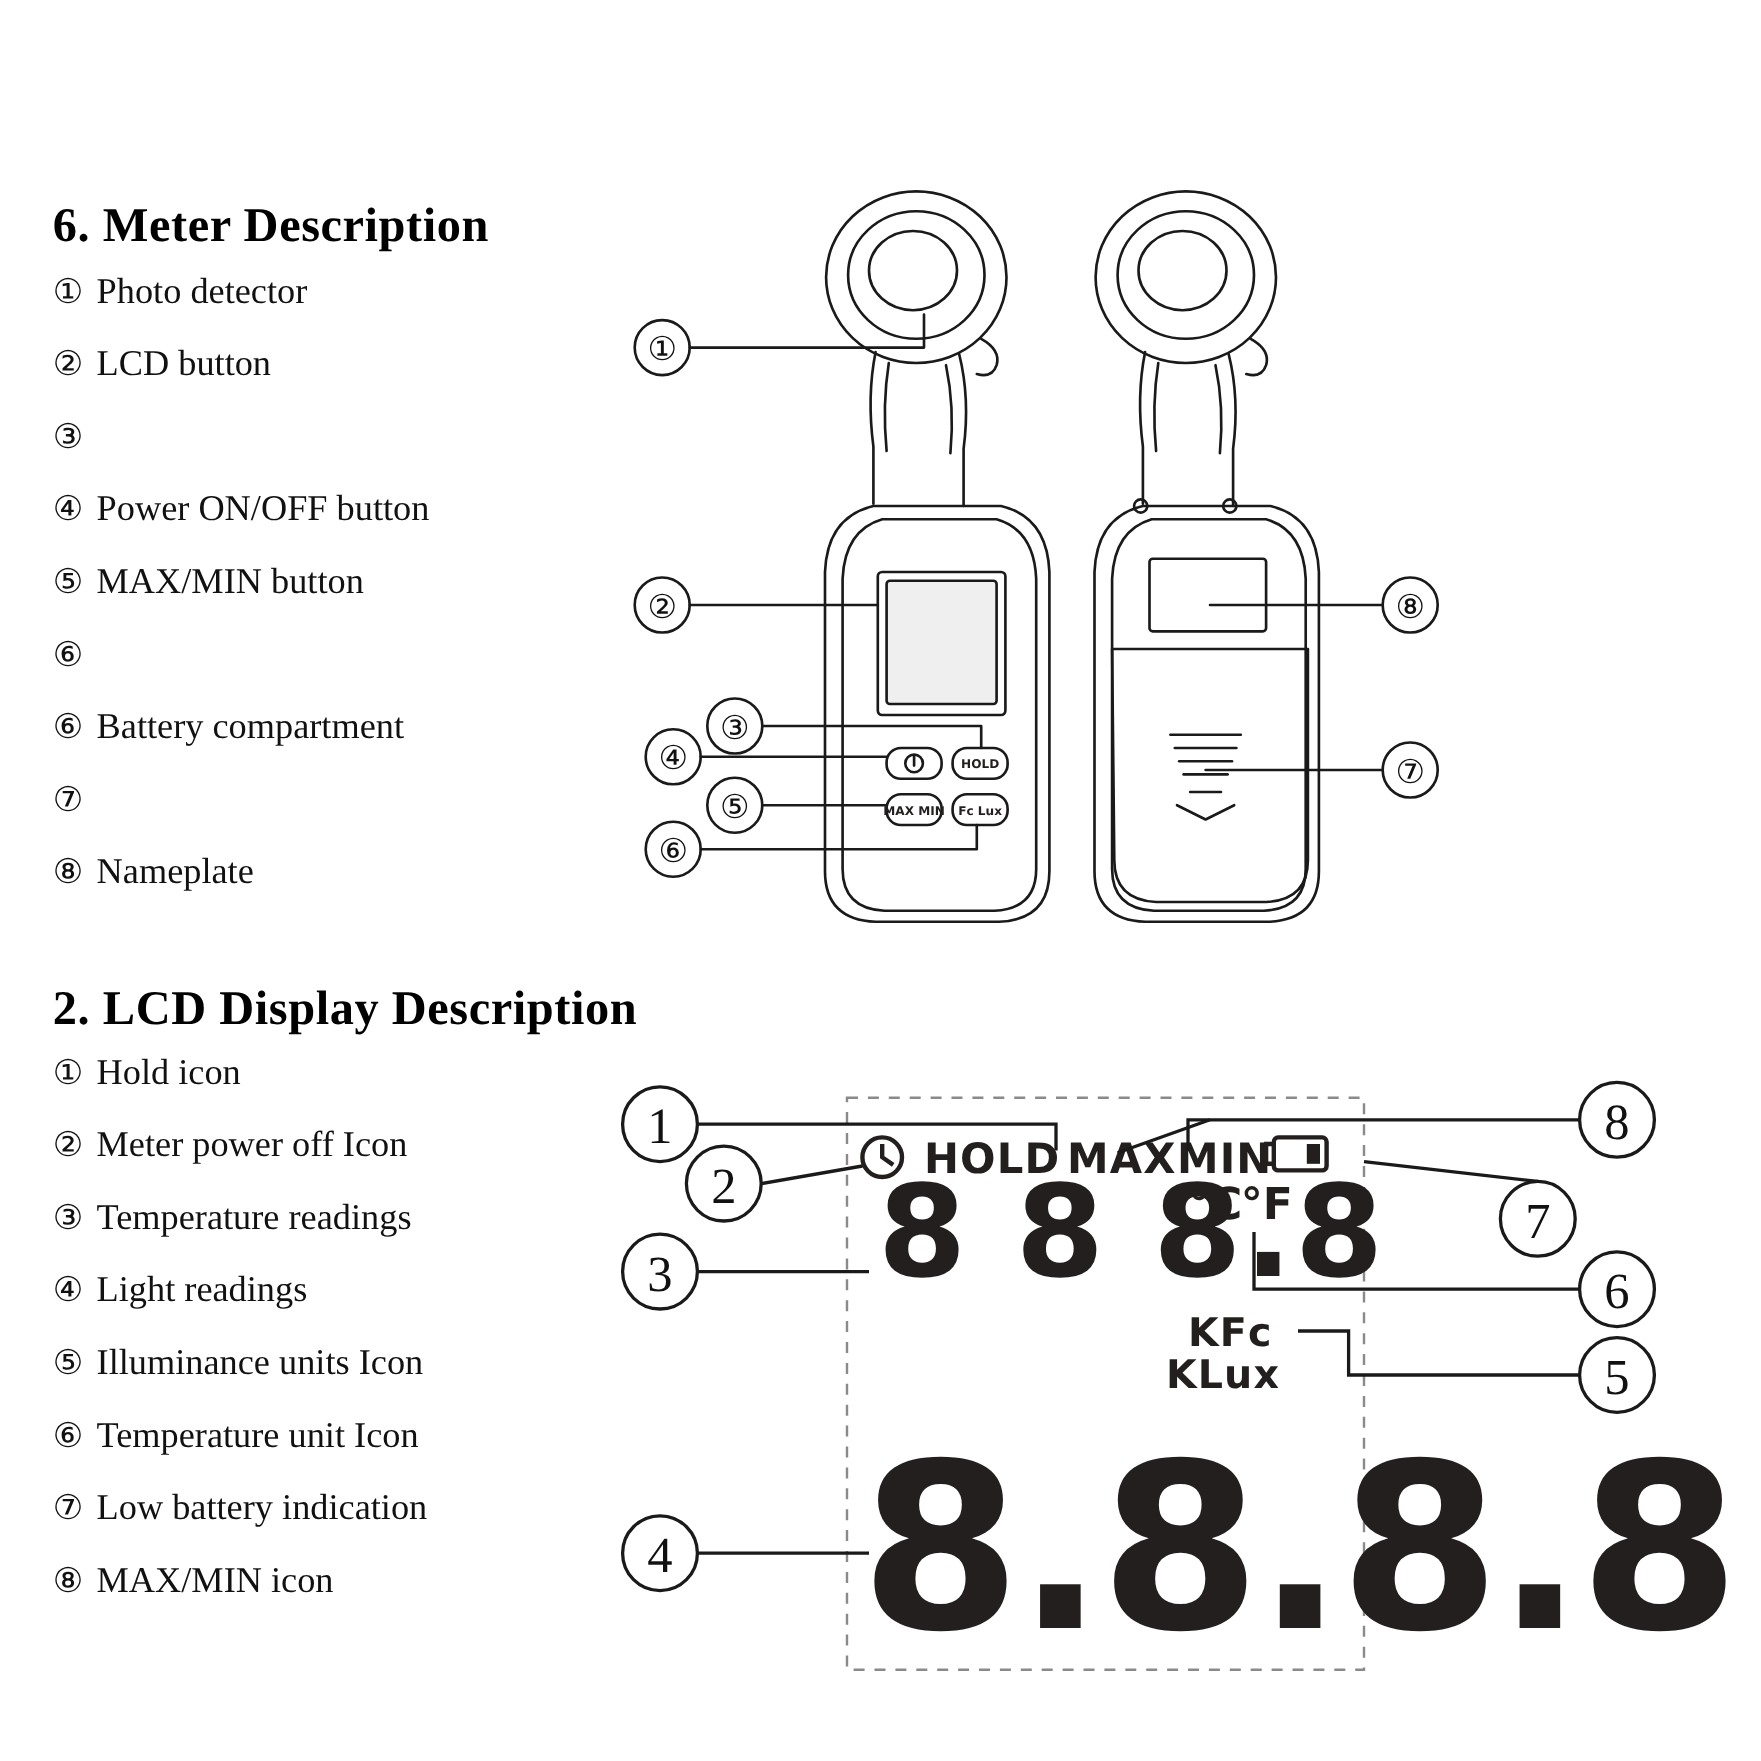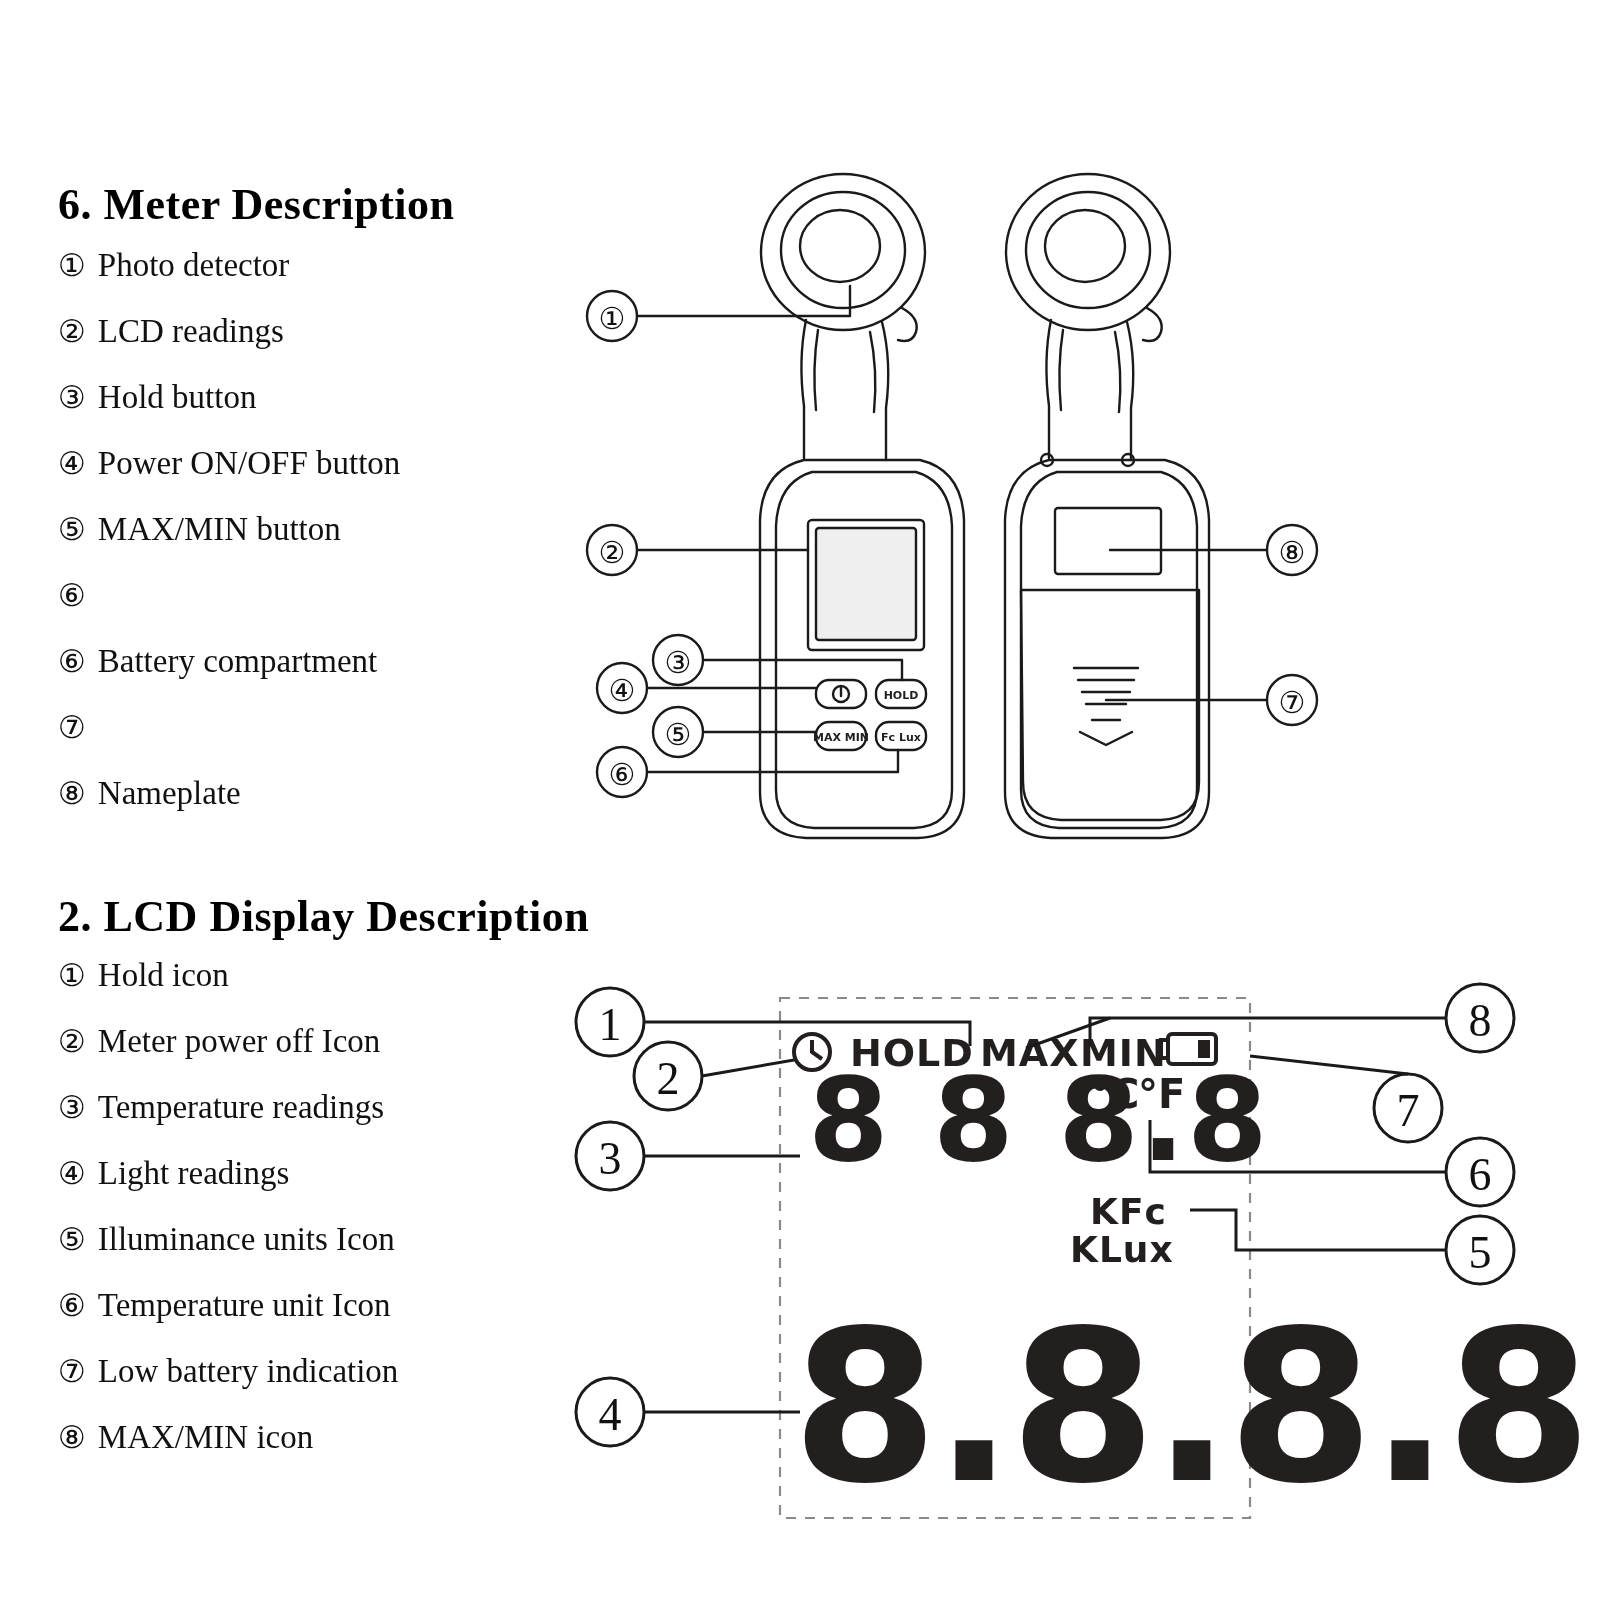--- a/index.html
+++ b/index.html
@@ -11,21 +11,20 @@
     width: 1601px;
     height: 1601px;
     position: relative;
     font-family: "Liberation Serif", serif;
     color: #111111;
     overflow: hidden;
   }
   .page {
     position: absolute;
     inset: 0;
-    margin-left: 10px;
   }
 
   
   .section-heading {
     position: absolute;
     font-family: "Liberation Serif", serif;
     font-weight: bold;
     font-size: 44px;
     letter-spacing: 0.5px;
     color: #000;
@@ -88,25 +87,24 @@
 
   <h1 class="section-heading" id="heading-meter">6. Meter Description</h1>
 
   <ul class="num-list" id="list-meter">
     <li>
       <span class="circ">①</span>
       <span>Photo detector</span>
     </li>
     <li>
       <span class="circ">②</span>
-      <span>LCD readings</span>
+      <span>LCD button</span>
     </li>
     <li>
       <span class="circ">③</span>
-      <span>Hold button</span>
     </li>
     <li>
       <span class="circ">④</span>
       <span>Power ON/OFF button</span>
     </li>
     <li>
       <span class="circ">⑤</span>
       <span>MAX/MIN button</span>
     </li>
     <li>

